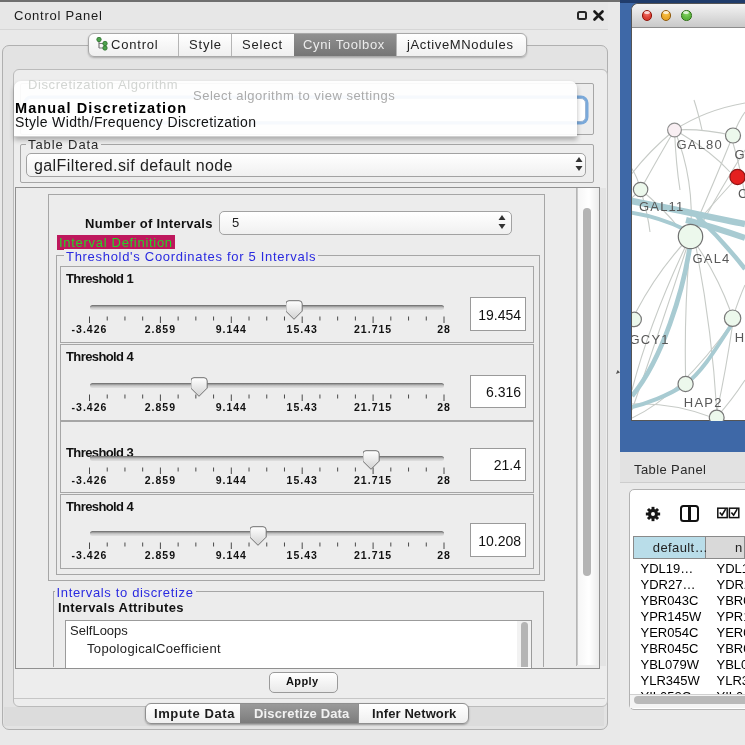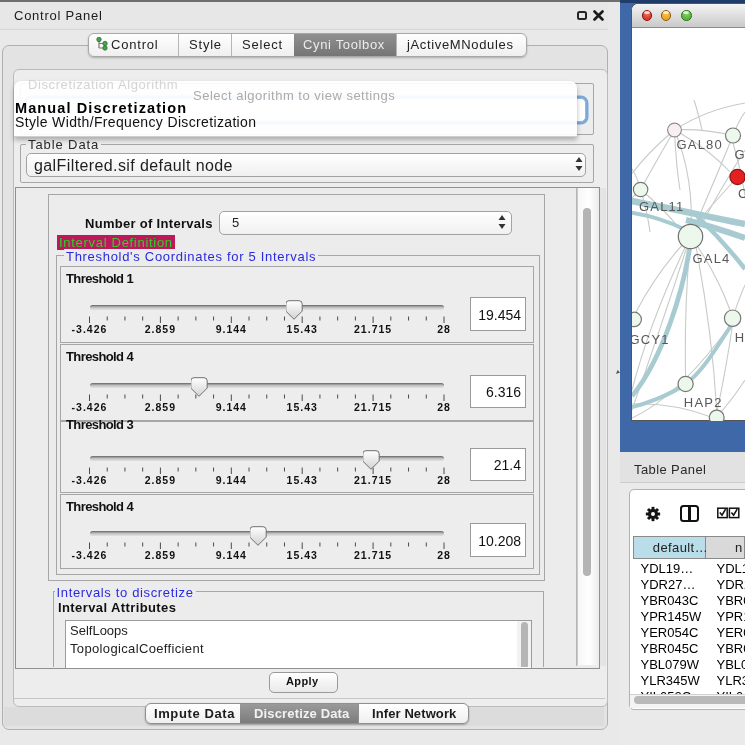--- a/index.html
+++ b/index.html
@@ -166,21 +166,21 @@
       <linearGradient id="tg2" x1="0" y1="0" x2="0" y2="1">
         <stop offset="0" stop-color="#ffffff"></stop>
         <stop offset="1" stop-color="#d2d2d2"></stop>
       </linearGradient>
     </defs>
     <path d="M4 0.7 h9 a3.2 3.2 0 0 1 3.2 3.2 v7.2 l-8.2 8.2 l-8.2 -8.2 v-7.2 a3.2 3.2 0 0 1 3.2 -3.2 z" fill="url(#tg2)" stroke="#6f6f6f" stroke-width="1"></path>
   </svg>
 <div class="abs" style="left:470px;top:374.7px;width:56px;height:33.4px;background:#fff;border:1.5px solid #9a9a9a;box-sizing:border-box;"></div>
 <div class="txt" style="left:470px;top:384px;width:51px;text-align:right;font-size:14px;color:#111;letter-spacing:0;">6.316</div>
 <div class="abs" style="left:59.5px;top:420.8px;width:472px;height:69.9px;border:1px solid #a6a6a6;background:#ededed;"></div>
-<div class="txt" style="left:66px;top:417px;font-size:13px;font-weight:bold;color:#111;letter-spacing:-0.6px;">Threshold 3</div>
+<div class="txt" style="left:66px;top:445px;font-size:13px;font-weight:bold;color:#111;letter-spacing:-0.6px;">Threshold 3</div>
 <div class="abs" style="left:89.5px;top:455.7px;width:354.5px;height:5px;border-radius:2.5px;background:linear-gradient(#8f8f8f,#c9c9c9 45%,#e2e2e2);border-top:1px solid #787878;box-sizing:border-box;"></div>
 <svg class="abs" style="left:89px;top:466.7px;" width="356" height="8" viewBox="0 0 356 8">
     <line x1="0.5" y1="0.5" x2="0.5" y2="7" stroke="#4a4a4a" stroke-width="1"></line>
     <line x1="18.225" y1="0.5" x2="18.225" y2="4.5" stroke="#4a4a4a" stroke-width="1"></line>
     <line x1="35.95" y1="0.5" x2="35.95" y2="4.5" stroke="#4a4a4a" stroke-width="1"></line>
     <line x1="53.675000000000004" y1="0.5" x2="53.675000000000004" y2="4.5" stroke="#4a4a4a" stroke-width="1"></line>
     <line x1="71.4" y1="0.5" x2="71.4" y2="7" stroke="#4a4a4a" stroke-width="1"></line>
     <line x1="89.125" y1="0.5" x2="89.125" y2="4.5" stroke="#4a4a4a" stroke-width="1"></line>
     <line x1="106.85000000000001" y1="0.5" x2="106.85000000000001" y2="4.5" stroke="#4a4a4a" stroke-width="1"></line>
     <line x1="124.57500000000002" y1="0.5" x2="124.57500000000002" y2="4.5" stroke="#4a4a4a" stroke-width="1"></line>
@@ -254,26 +254,26 @@
         <stop offset="1" stop-color="#d2d2d2"></stop>
       </linearGradient>
     </defs>
     <path d="M4 0.7 h9 a3.2 3.2 0 0 1 3.2 3.2 v7.2 l-8.2 8.2 l-8.2 -8.2 v-7.2 a3.2 3.2 0 0 1 3.2 -3.2 z" fill="url(#tg4)" stroke="#6f6f6f" stroke-width="1"></path>
   </svg>
 <div class="abs" style="left:470px;top:523.4000000000001px;width:56px;height:33.4px;background:#fff;border:1.5px solid #9a9a9a;box-sizing:border-box;"></div>
 <div class="txt" style="left:470px;top:532.7px;width:51px;text-align:right;font-size:14px;color:#111;letter-spacing:0;">10.208</div>
 
 <div class="abs" style="left:52.5px;top:591px;width:489px;height:75px;border:1px solid #a6a6a6;border-bottom:none;"></div>
 <div class="txt" style="left:54.5px;top:584.5px;font-size:13px;color:#2a2ae0;background:#ececec;padding:0 2px;letter-spacing:0.65px;">Intervals to discretize</div>
-<div class="txt" style="left:58px;top:600px;font-size:13px;font-weight:bold;color:#111;">Interval Attributes</div>
+<div class="txt" style="left:58px;top:600px;font-size:13px;font-weight:bold;color:#111;">Intervals Attributes</div>
 <div class="abs" style="left:65px;top:619.5px;width:465px;height:47px;background:#ffffff;border:1px solid #9b9b9b;border-bottom:none;overflow:hidden;">
   <div class="abs" style="left:451px;top:0.5px;width:13.5px;height:46px;background:#f2f2f2;"></div>
   <div class="abs" style="left:454.5px;top:1.5px;width:7.5px;height:45px;background:#b5b5b5;border-radius:4px 4px 0 0;"></div>
   <div class="txt" style="left:4px;top:2px;font-size:13px;letter-spacing:0;">SelfLoops</div>
-  <div class="txt" style="left:4px;top:20.5px;font-size:13px;letter-spacing:0.35px;">TopologicalCoefficient</div>
+  <div class="txt" style="left:21px;top:20.5px;font-size:13px;letter-spacing:0.35px;">TopologicalCoefficient</div>
   <div class="txt" style="left:4px;top:38px;font-size:17px;letter-spacing:0;margin-top:27px;">BetweennessCentrality</div>
 </div>
 
 <div class="abs" style="left:269px;top:672px;width:67px;height:18.5px;background:linear-gradient(#ffffff,#e9e9e9);border:1px solid #9a9a9a;border-radius:5px;"></div>
 <div class="txt" style="left:286px;top:674.5px;font-size:11px;font-weight:600;color:#111;">Apply</div>
 
 <div class="abs" style="left:144.8px;top:703px;width:322px;height:19px;border-radius:6px;border:1px solid #8f8f8f;background:linear-gradient(#ffffff,#efefef);box-shadow:0 1px 2px rgba(0,0,0,0.3);overflow:hidden;">
   <div class="abs" style="left:0;top:0;width:94px;height:19px;border-right:1px solid #8f8f8f;"></div>
   <div class="abs" style="left:94px;top:0;width:118px;height:19px;background:linear-gradient(#9a9a9a,#7c7c7c);"></div>
   <div class="abs" style="left:212px;top:0;width:110px;height:19px;border-left:1px solid #8f8f8f;"></div>

